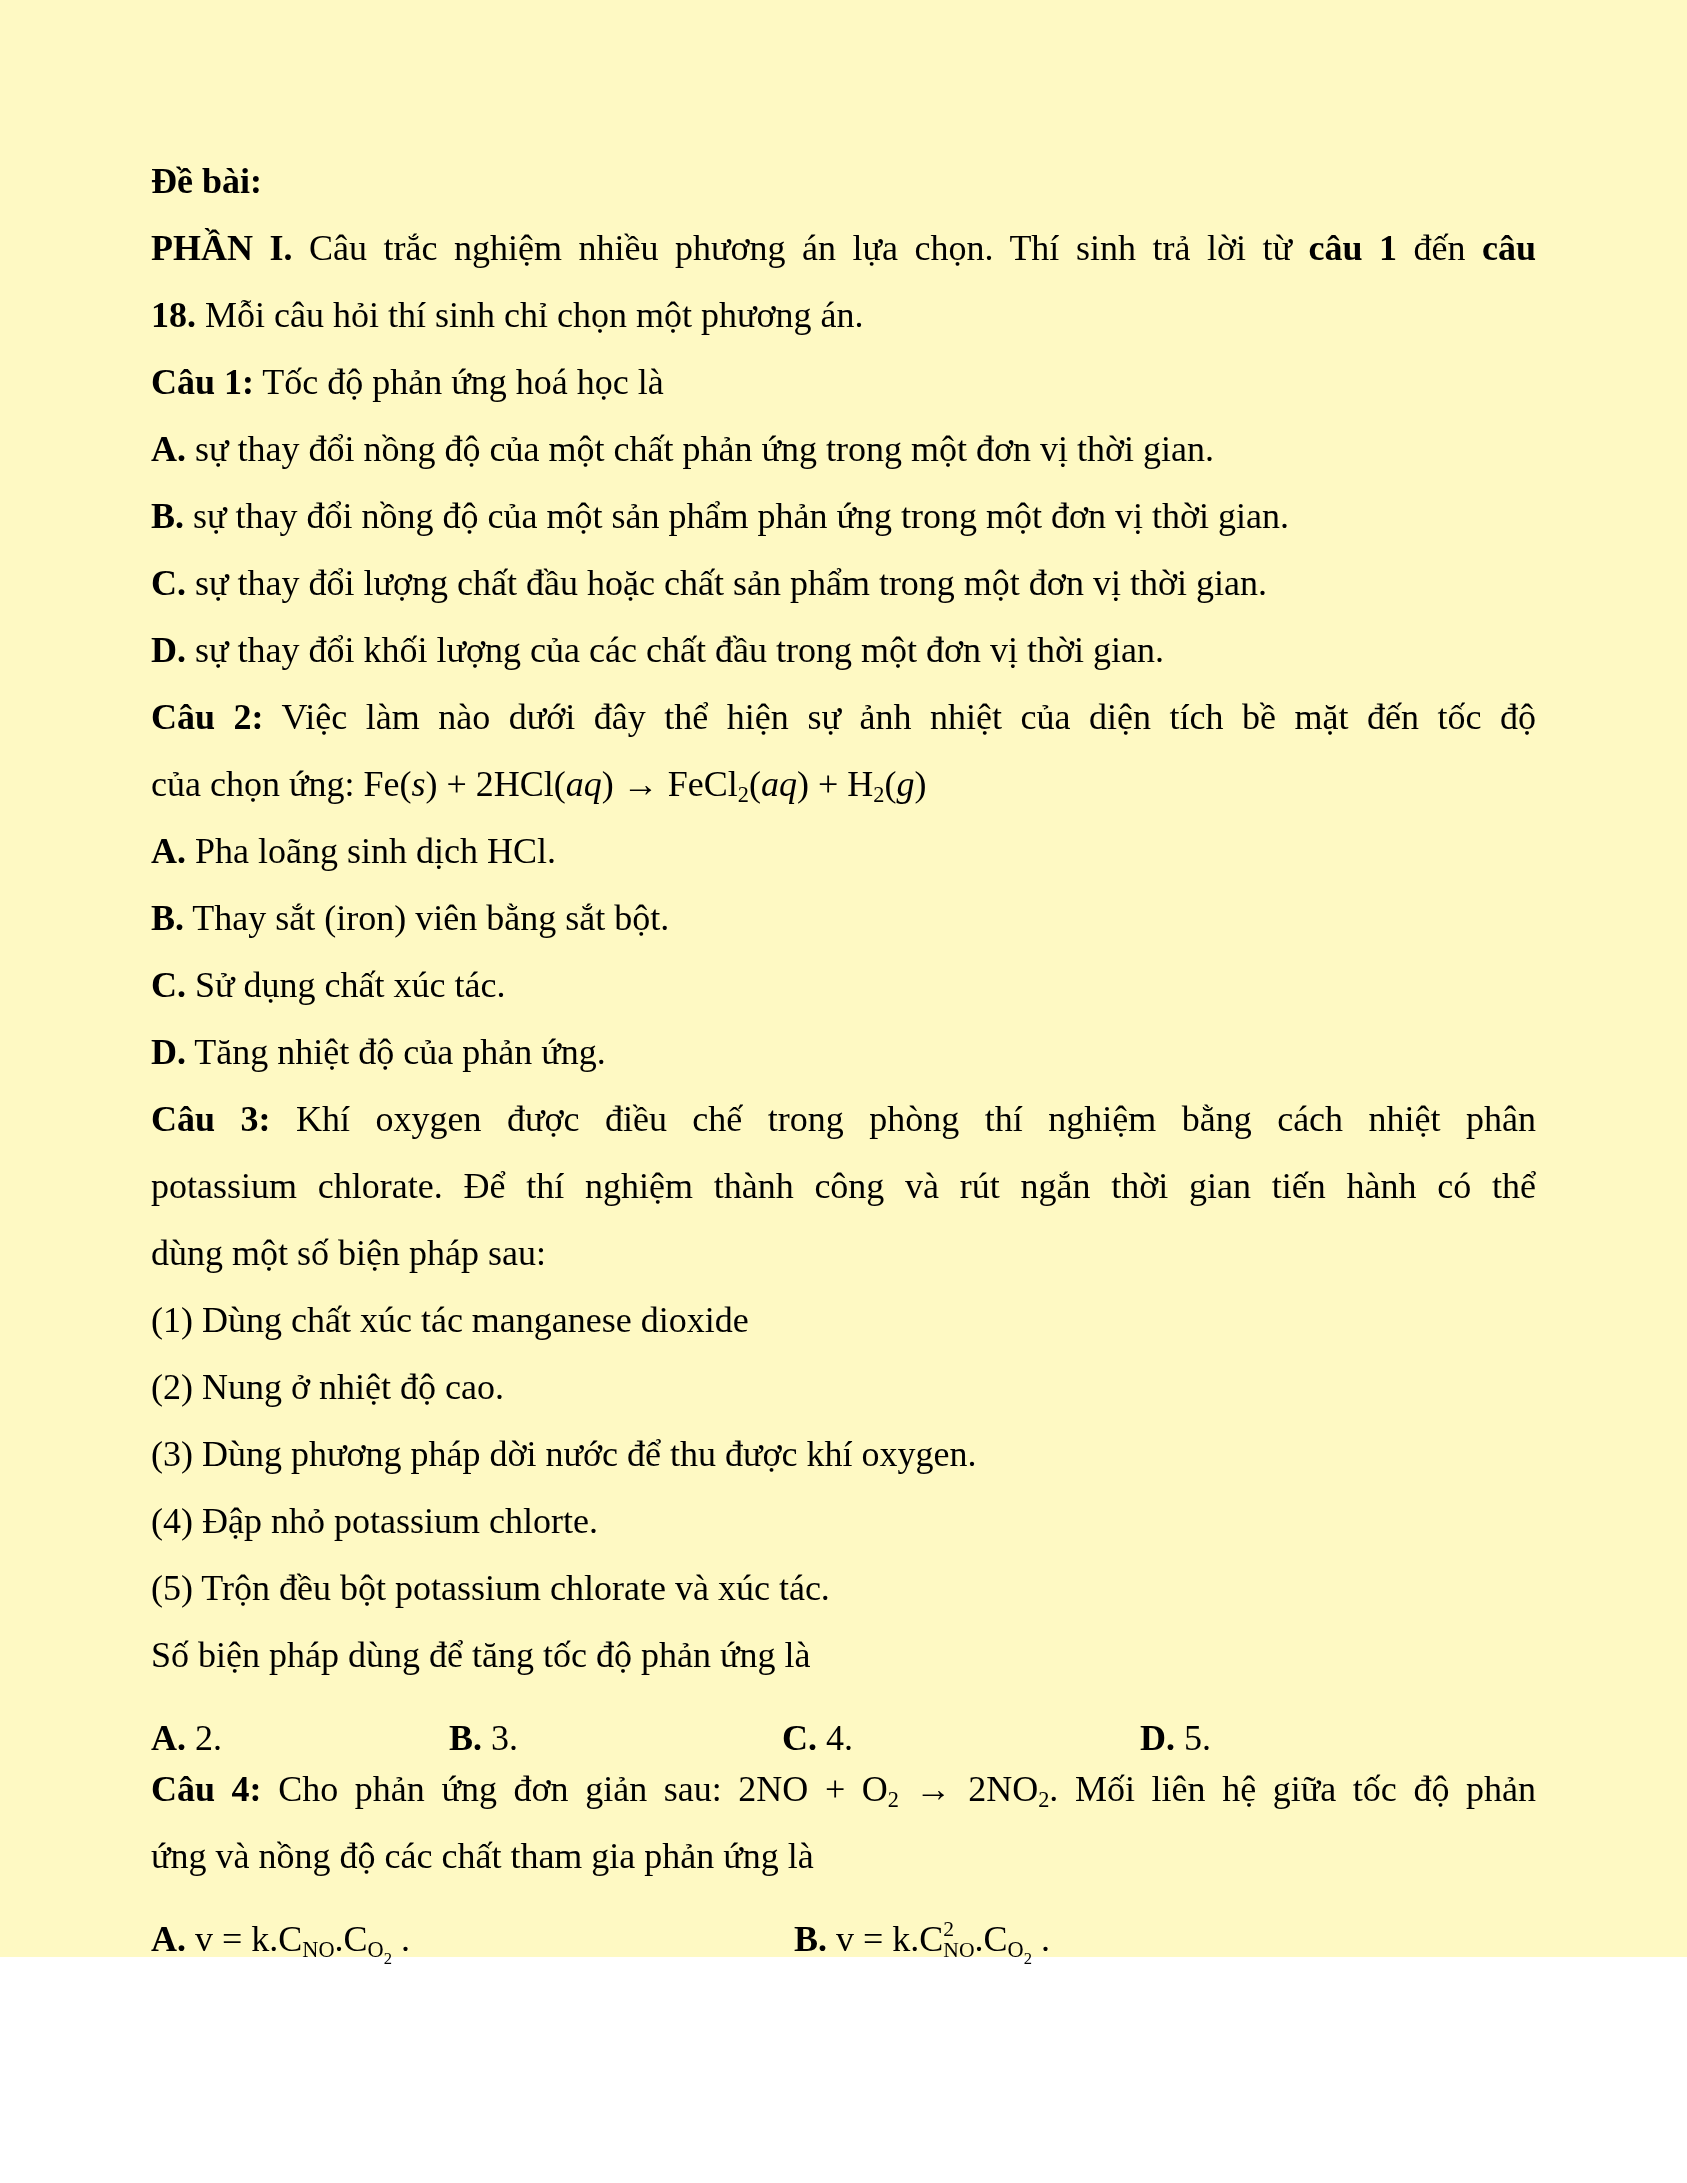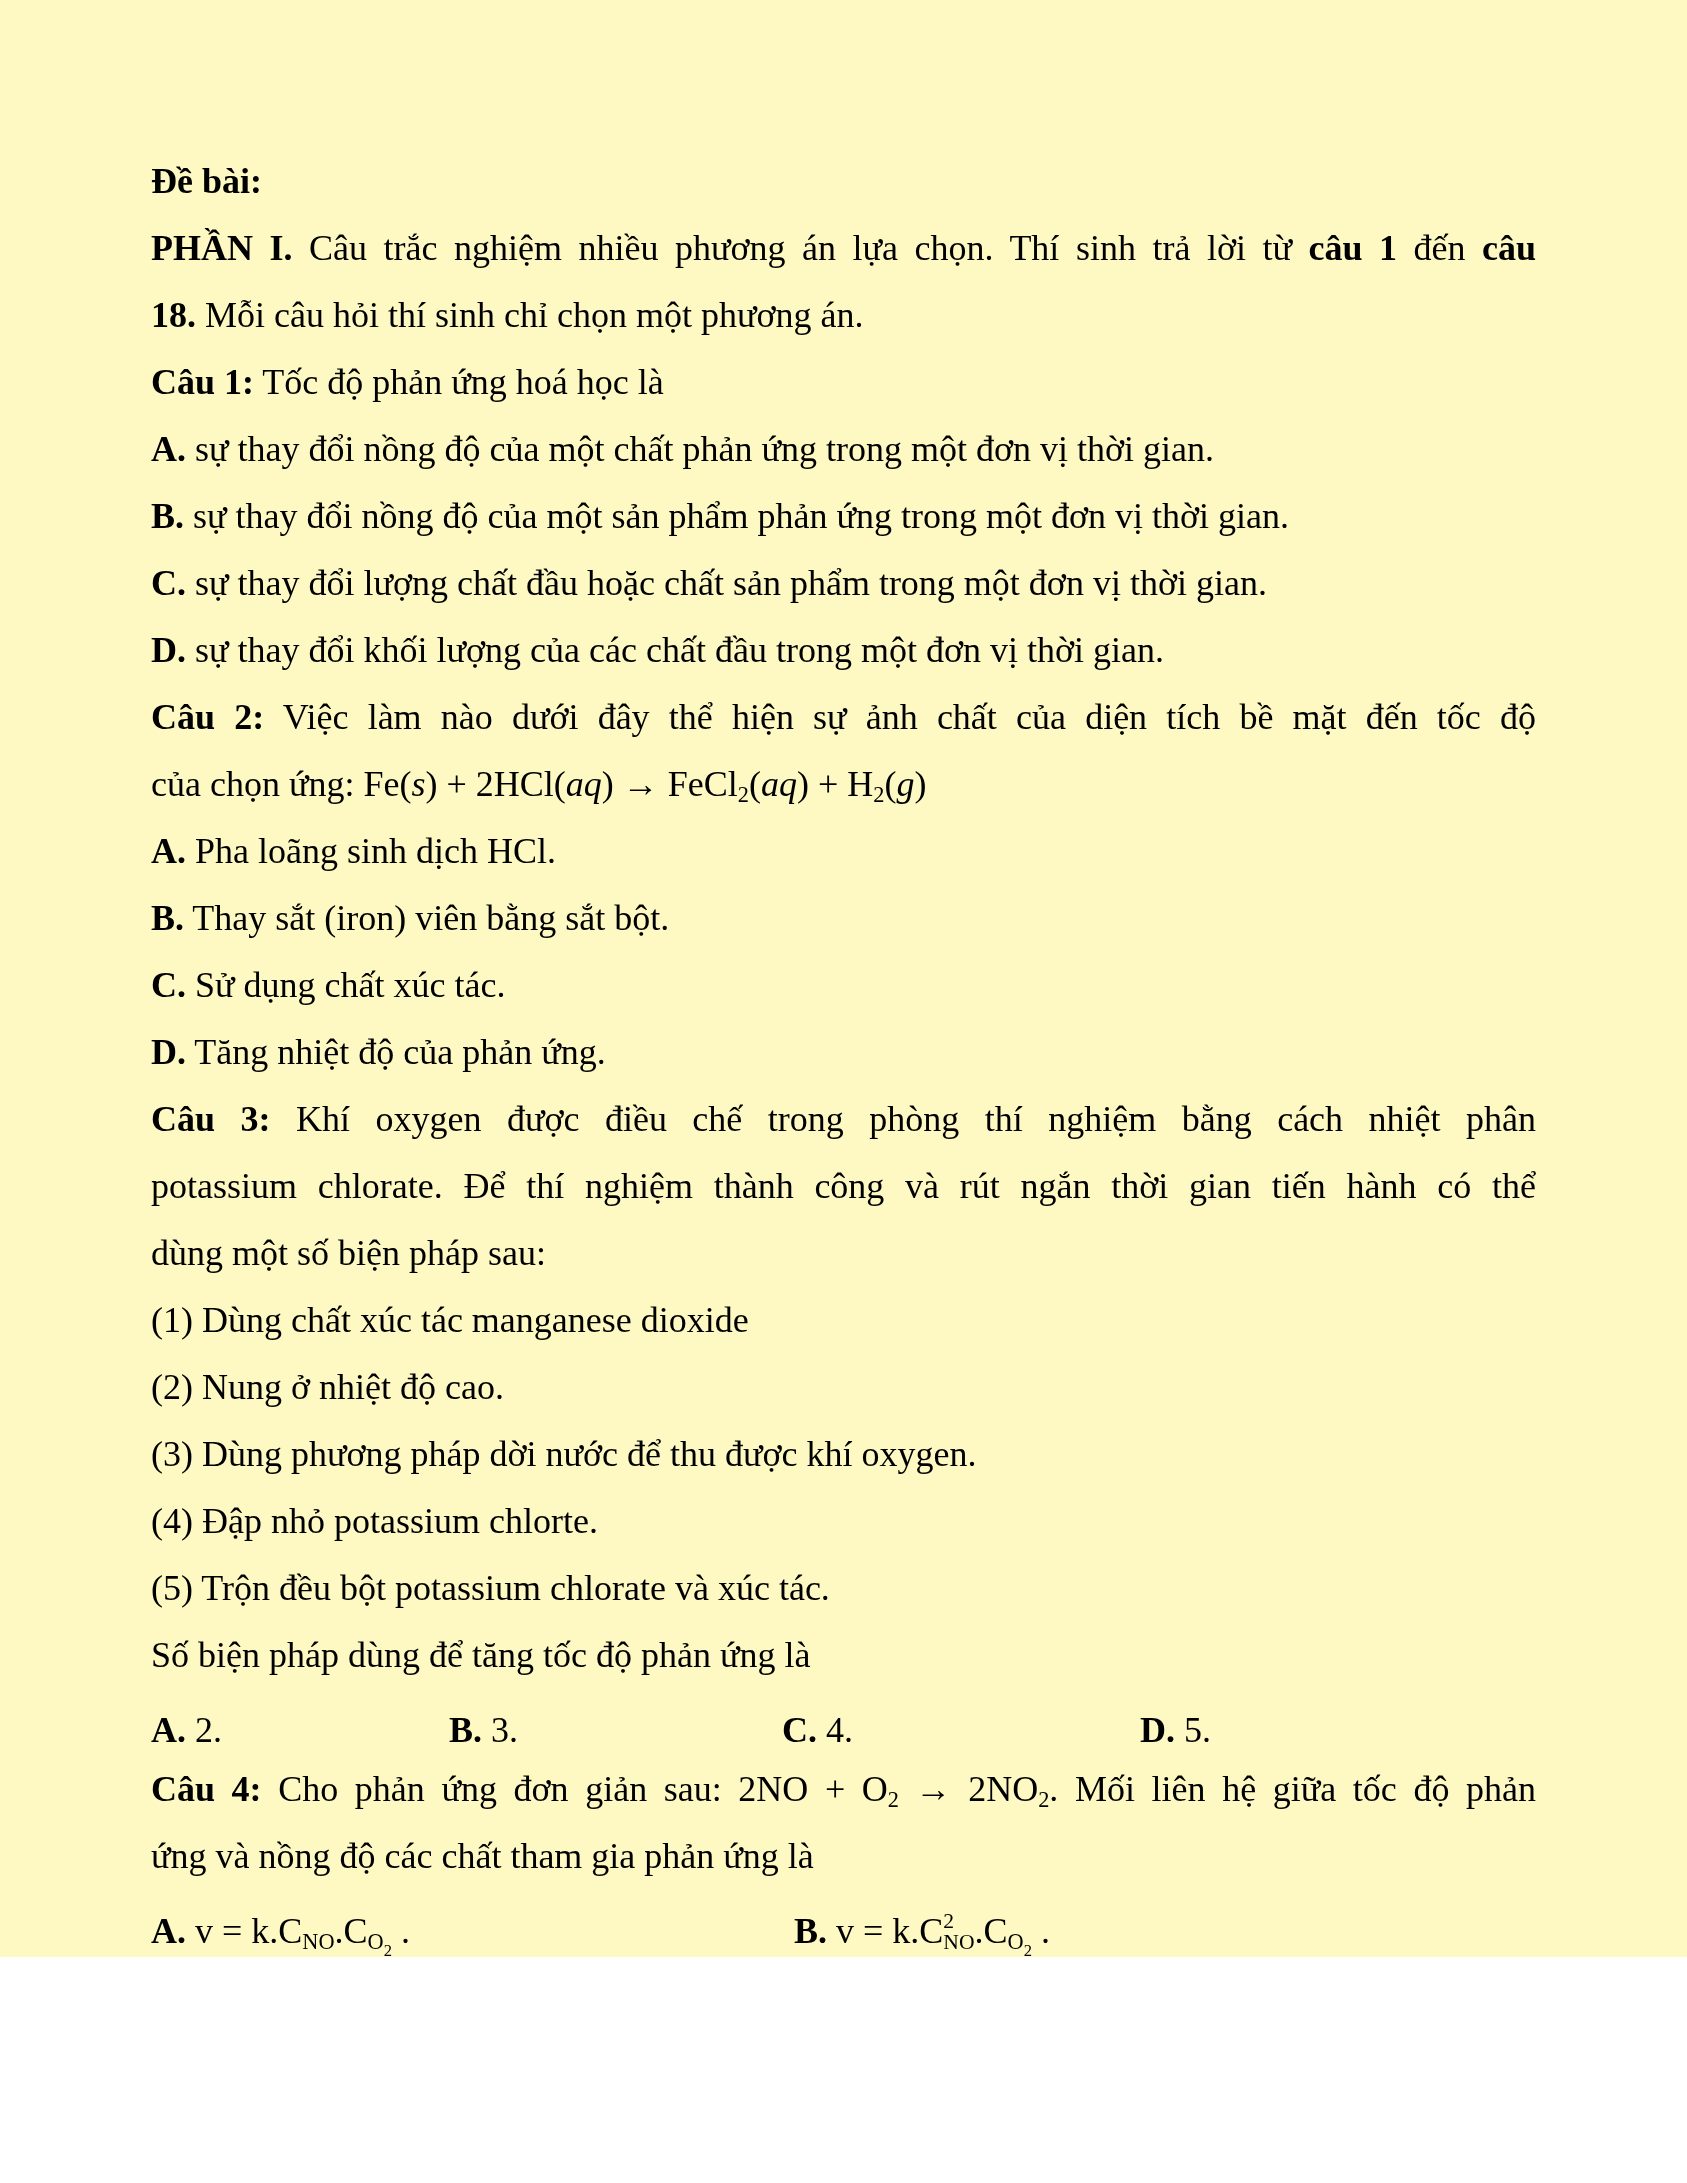--- a/index.html
+++ b/index.html
@@ -23,21 +23,21 @@
     text-align: left;
   }
   .just {
     text-align: justify;
     text-align-last: justify;
   }
   .b { font-weight: bold; }
   .i { font-style: italic; }
   .sub  { font-size: 0.62em; vertical-align: -0.27em; line-height: 0; }
   .sub2 { font-size: 0.46em; vertical-align: -0.80em; line-height: 0; }
-  .tabstop { position: absolute; top: 8px; white-space: pre; text-align: center; }
+  .tabstop { position: absolute; top: 16px; white-space: pre; text-align: center; }
   .stk {
     display: inline-flex;
     flex-direction: column;
     align-items: flex-start;
     vertical-align: 0.70em;
     font-size: 0.60em;
     line-height: 1;
   }
   .stk span { display: block; }
 </style>
@@ -46,21 +46,21 @@
 
 <div id="doc" style="background: #fef9c3; color: rgb(0, 0, 0);">
     <div class="line"><span class="b">Đề bài:</span></div>
     <div class="line just"><span class="b">PHẦN I.</span><span> Câu trắc nghiệm nhiều phương án lựa chọn. Thí sinh trả lời từ </span><span class="b">câu 1</span><span> đến </span><span class="b">câu</span></div>
     <div class="line"><span class="b">18.</span><span> Mỗi câu hỏi thí sinh chỉ chọn một phương án.</span></div>
     <div class="line"><span class="b">Câu 1:</span><span> Tốc độ phản ứng hoá học là</span></div>
     <div class="line"><span class="b">A.</span><span> sự thay đổi nồng độ của một chất phản ứng trong một đơn vị thời gian.</span></div>
     <div class="line"><span class="b">B.</span><span> sự thay đổi nồng độ của một sản phẩm phản ứng trong một đơn vị thời gian.</span></div>
     <div class="line"><span class="b">C.</span><span> sự thay đổi lượng chất đầu hoặc chất sản phẩm trong một đơn vị thời gian.</span></div>
     <div class="line"><span class="b">D.</span><span> sự thay đổi khối lượng của các chất đầu trong một đơn vị thời gian.</span></div>
-    <div class="line just"><span class="b">Câu 2:</span><span> Việc làm nào dưới đây thể hiện sự ảnh chất của diện tích bề mặt đến tốc độ</span></div>
+    <div class="line just"><span class="b">Câu 2:</span><span> Việc làm nào dưới đây thể hiện sự ảnh nhiệt của diện tích bề mặt đến tốc độ</span></div>
     <div class="line"><span>của chọn ứng: Fe(</span><span class="i">s</span><span>) + 2HCl(</span><span class="i">aq</span><span>) → FeCl</span><span class="sub">2</span><span>(</span><span class="i">aq</span><span>) + H</span><span class="sub">2</span><span>(</span><span class="i">g</span><span>)</span></div>
     <div class="line"><span class="b">A.</span><span> Pha loãng sinh dịch HCl.</span></div>
     <div class="line"><span class="b">B.</span><span> Thay sắt (iron) viên bằng sắt bột.</span></div>
     <div class="line"><span class="b">C.</span><span> Sử dụng chất xúc tác.</span></div>
     <div class="line"><span class="b">D.</span><span> Tăng nhiệt độ của phản ứng.</span></div>
     <div class="line just"><span class="b">Câu 3:</span><span> Khí oxygen được điều chế trong phòng thí nghiệm bằng cách nhiệt phân</span></div>
     <div class="line just"><span>potassium chlorate. Để thí nghiệm thành công và rút ngắn thời gian tiến hành có thể</span></div>
     <div class="line"><span>dùng một số biện pháp sau:</span></div>
     <div class="line"><span>(1) Dùng chất xúc tác manganese dioxide</span></div>
     <div class="line"><span>(2) Nung ở nhiệt độ cao.</span></div>

